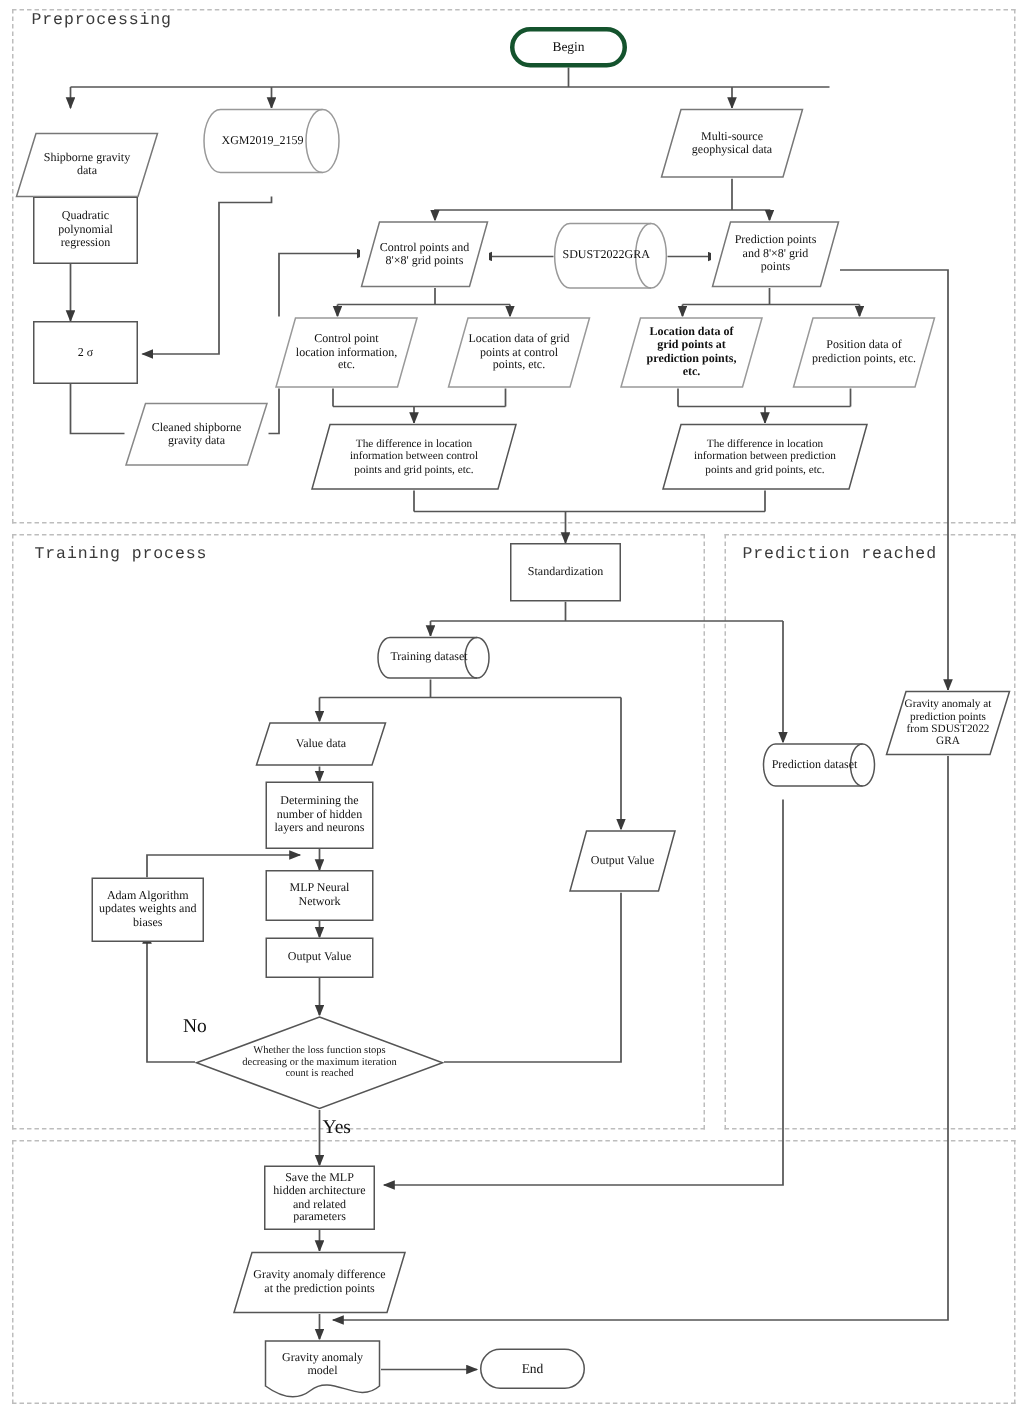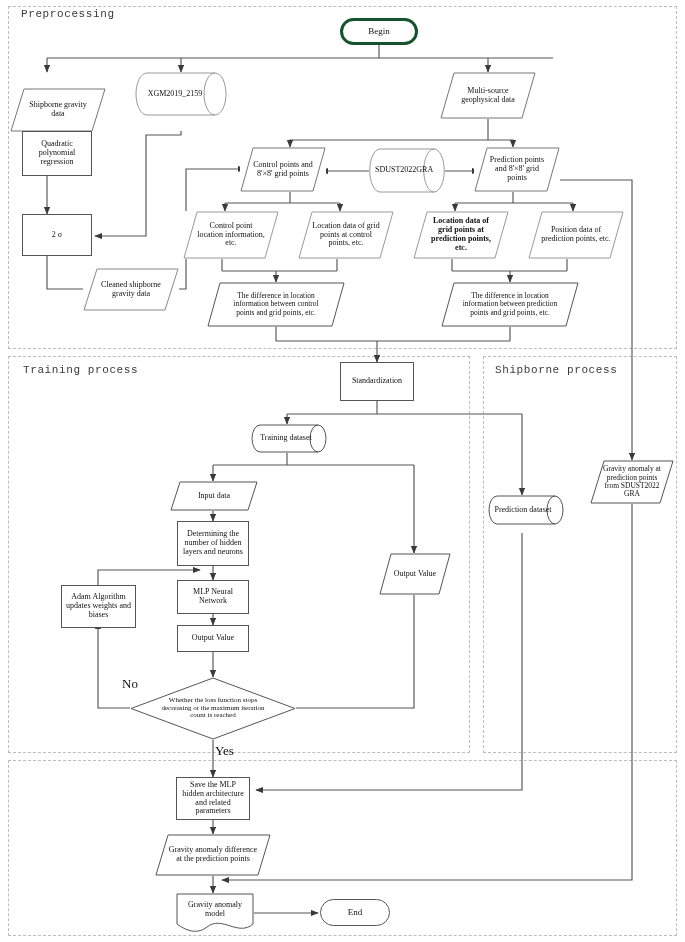--- a/index.html
+++ b/index.html
@@ -22,21 +22,21 @@
 
 <div id="canvas">
 
   <div class="frame" style="left:8px;top:6px;width:669px;height:343px;"></div>
   <div class="frame-title" style="left:18px;top:8px;">Preprocessing</div>
 
   <div class="frame" style="left:8px;top:356px;width:462px;height:397px;"></div>
   <div class="frame-title" style="left:20px;top:364px;">Training process</div>
 
   <div class="frame" style="left:483px;top:356px;width:194px;height:397px;"></div>
-  <div class="frame-title" style="left:492px;top:364px;">Shipborne process</div>
+  <div class="frame-title" style="left:492px;top:364px;">Prediction reached</div>
 
   <div class="frame" style="left:8px;top:760px;width:669px;height:176px;"></div>
 
   <svg id="wires" viewBox="0 0 685 942">
     <defs>
       <marker id="ah" markerWidth="9" markerHeight="9" refX="7.2" refY="3.2" orient="auto" markerUnits="userSpaceOnUse">
         <path d="M0,0 L8,3.2 L0,6.4 z" fill="#3a3a3a"></path>
       </marker>
     </defs>
     <g stroke="#555" stroke-width="1.15" fill="none">
@@ -240,33 +240,33 @@
   </div>
 
   <div class="node" style="left:251px;top:424px;width:78px;height:29px;font-size:8px;">
     <svg style="position:absolute;left:0;top:0;width:78px;height:29px;">
       <path d="M9,1 L67,1 A8,13.5 0 0 1 67,28 L9,28 A8,13.5 0 0 1 9,1 z" fill="#fff" stroke="#555" stroke-width="1"></path>
       <path d="M67,1 A8,13.5 0 0 0 67,28" fill="none" stroke="#555" stroke-width="1"></path>
     </svg>
     <span class="lbl" style="position:relative;width:58px;margin-right:8px;">Training dataset</span>
   </div>
 
-  <div class="node" style="left:488px;top:495px;width:78px;height:30px;font-size:8px;">
+  <div class="node" style="left:508px;top:495px;width:78px;height:30px;font-size:8px;">
     <svg style="position:absolute;left:0;top:0;width:78px;height:30px;">
       <path d="M9,1 L67,1 A8,14 0 0 1 67,29 L9,29 A8,14 0 0 1 9,1 z" fill="#fff" stroke="#555" stroke-width="1"></path>
       <path d="M67,1 A8,14 0 0 0 67,29" fill="none" stroke="#555" stroke-width="1"></path>
     </svg>
     <span class="lbl" style="position:relative;width:58px;margin-right:8px;">Prediction dataset</span>
   </div>
 
   <div class="node" style="left:170px;top:481px;width:88px;height:30px;font-size:8px;">
     <svg style="position:absolute;left:0;top:0;width:88px;height:30px;">
       <polygon points="10,1 87,1 78,29 1,29" fill="#fff" stroke="#555" stroke-width="1"></polygon>
     </svg>
-    <span class="lbl" style="position:relative;">Input data</span>
+    <span class="lbl" style="position:relative;">Value data</span>
   </div>
 
   <div class="node" style="left:379px;top:553px;width:72px;height:42px;font-size:8px;">
     <svg style="position:absolute;left:0;top:0;width:72px;height:42px;">
       <polygon points="12,1 71,1 60,41 1,41" fill="#fff" stroke="#555" stroke-width="1"></polygon>
     </svg>
     <span class="lbl" style="position:relative;width:50px;">Output Value</span>
   </div>
 
   <div class="node rect" style="left:177px;top:521px;width:72px;height:45px;font-size:8px;">

